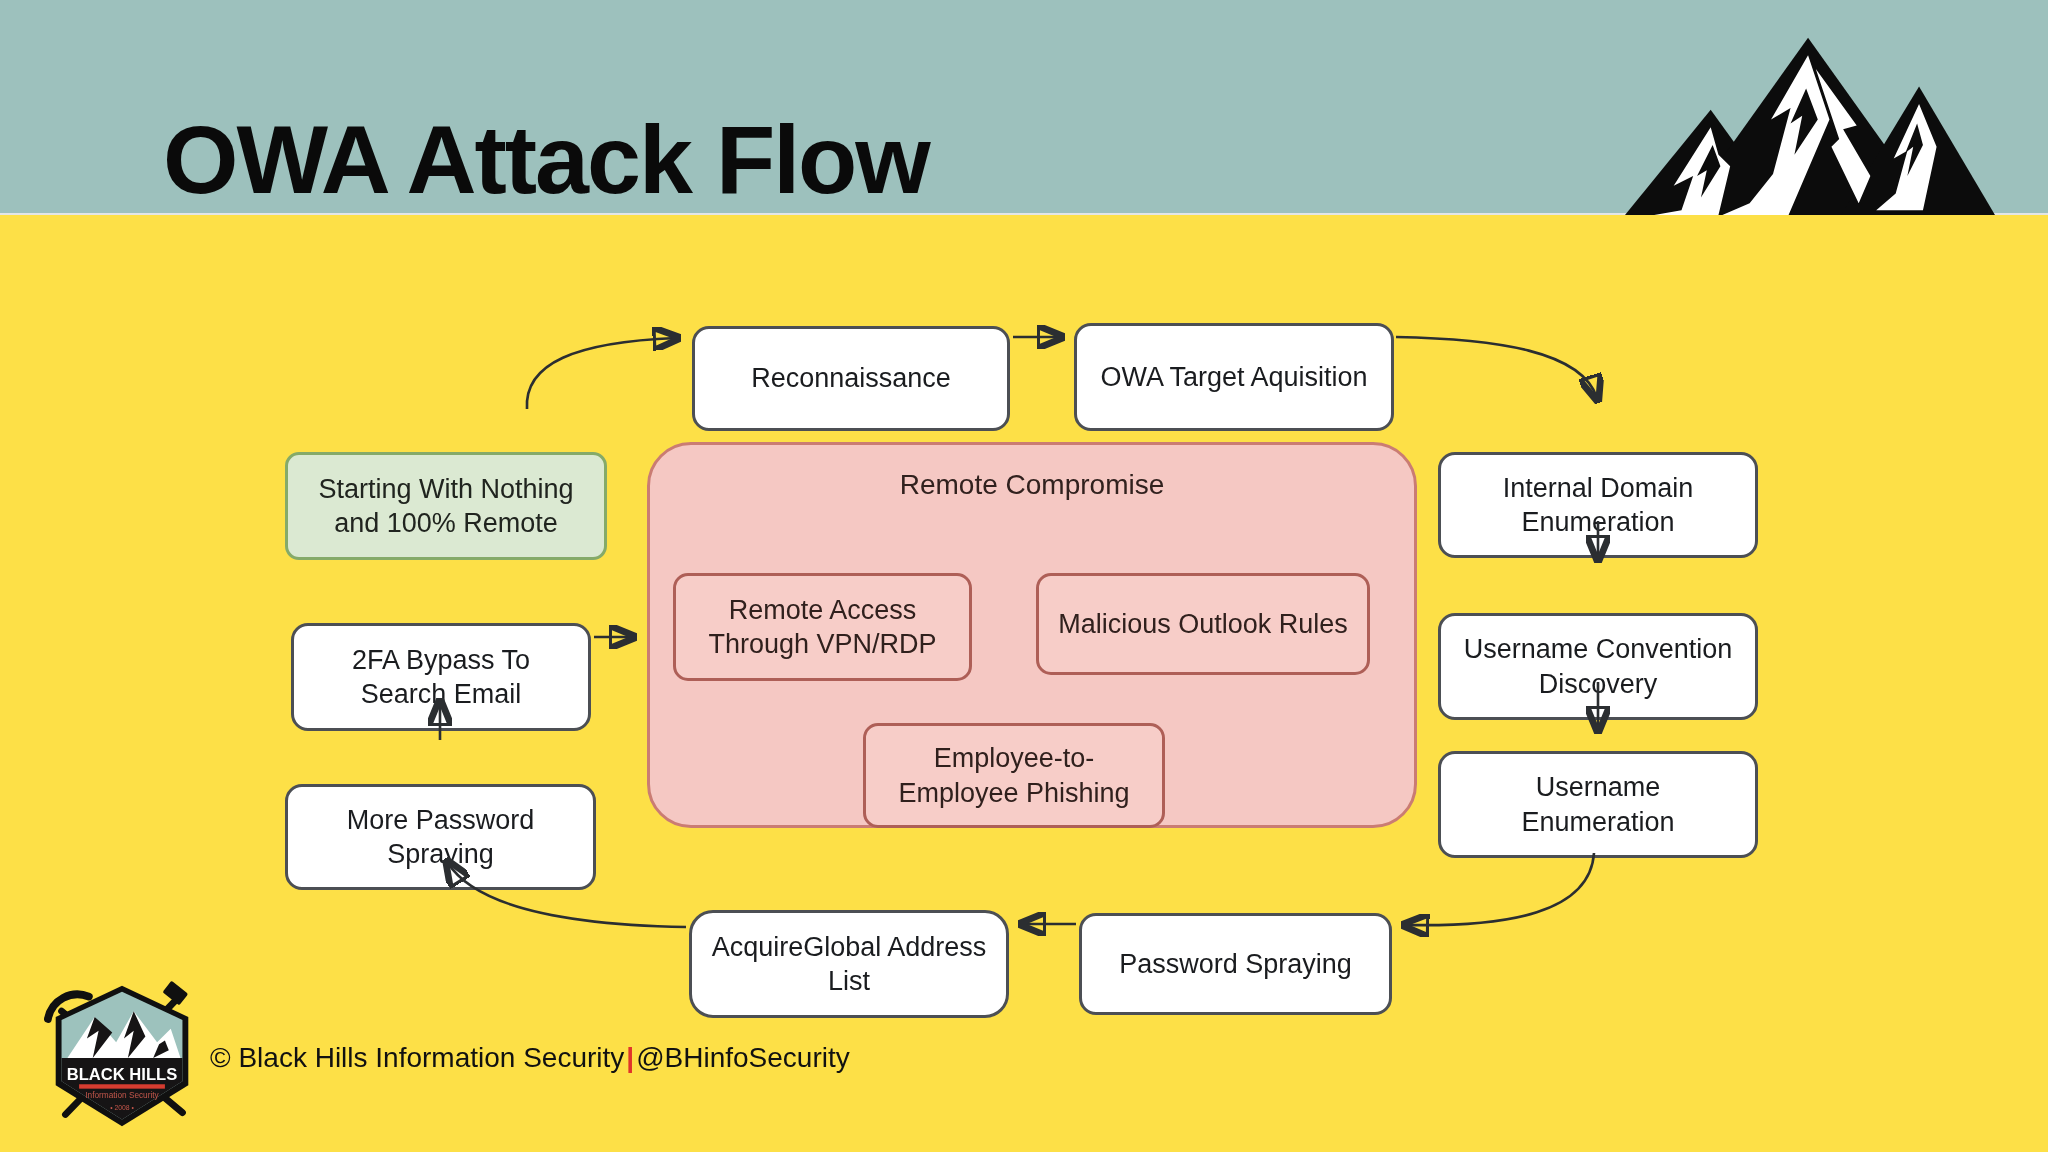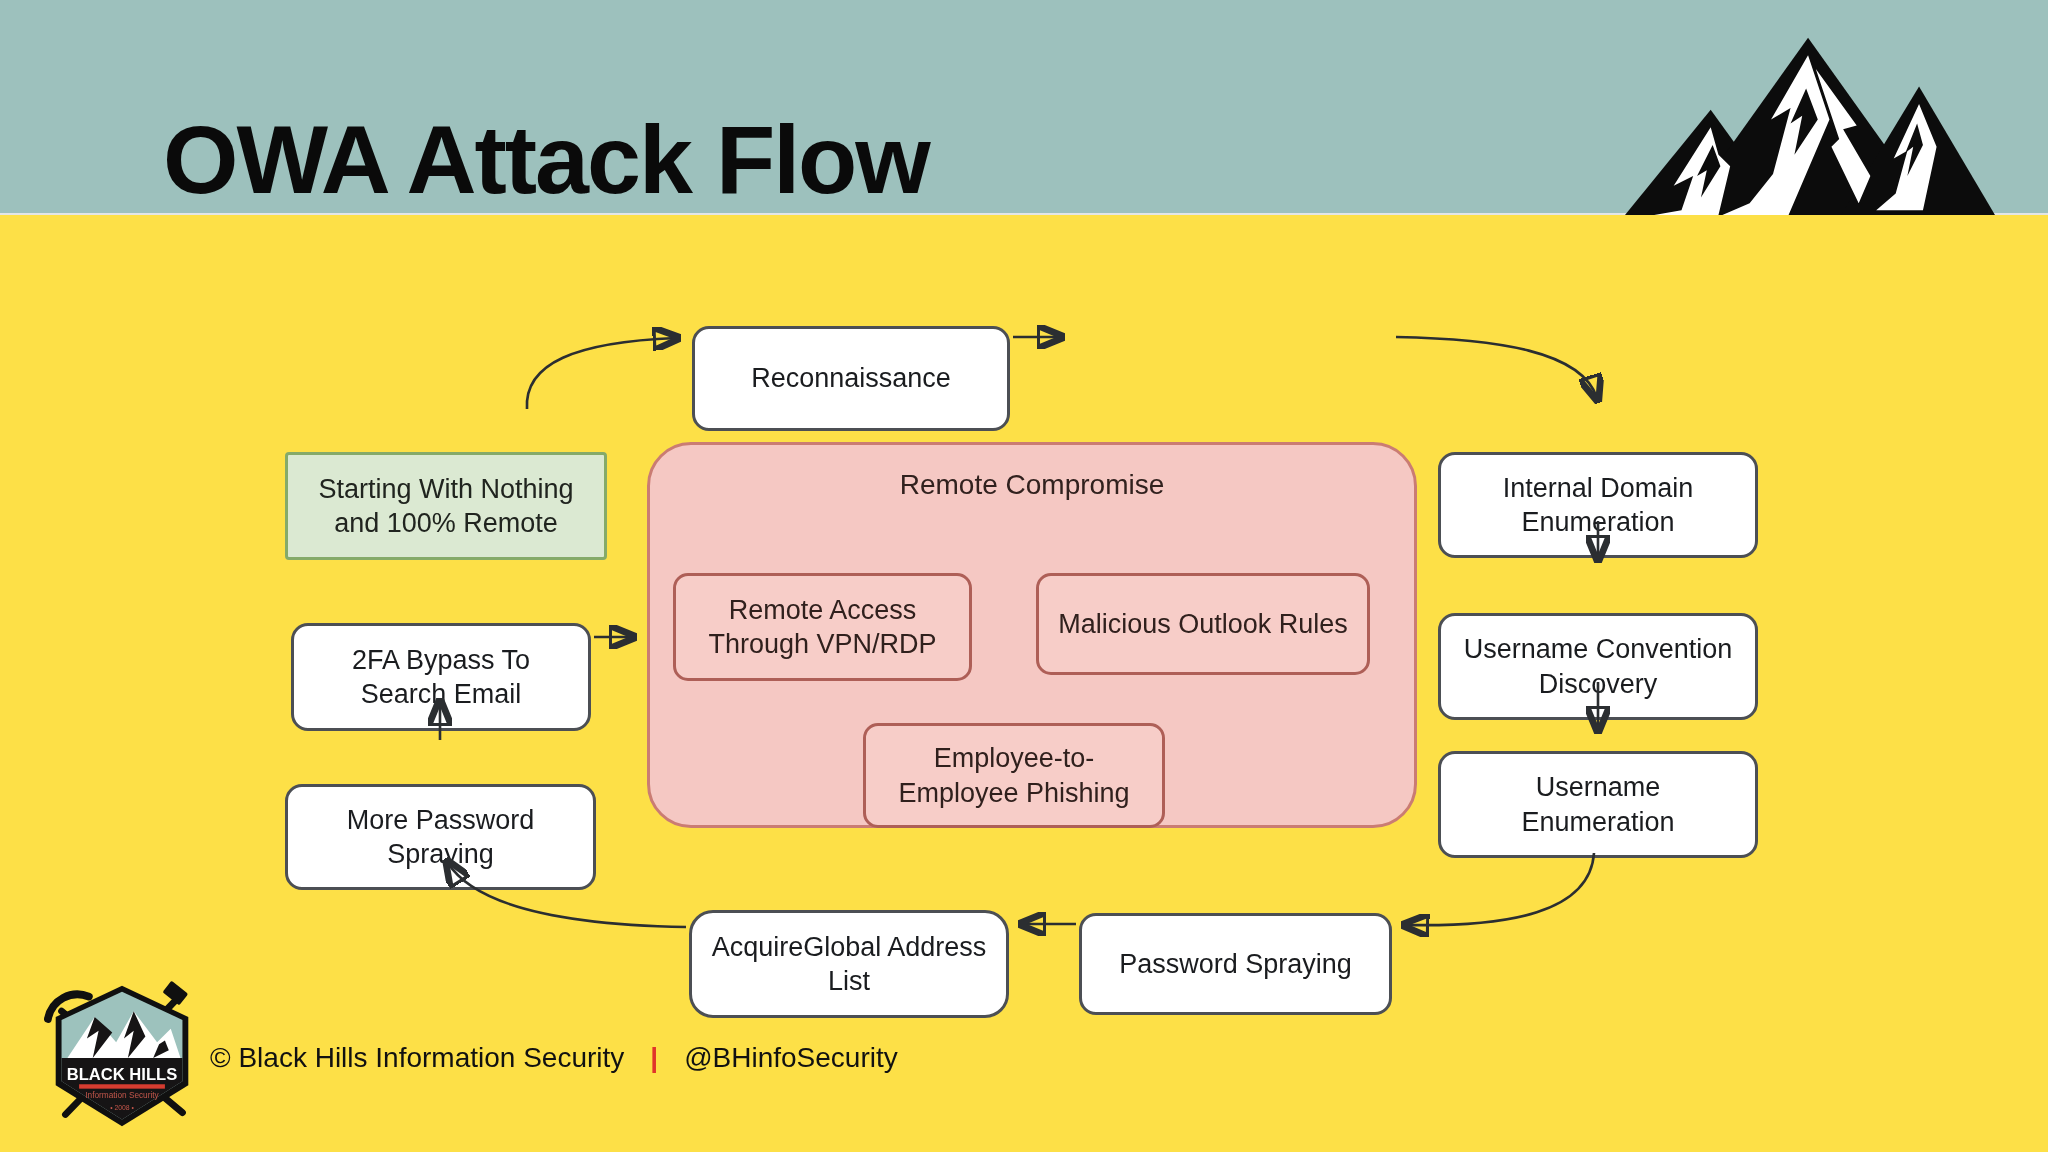--- a/index.html
+++ b/index.html
@@ -31,40 +31,40 @@
   }
   .mountain-logo{position:absolute;right:52px;top:30px;width:372px;height:185px;}
   .node{
     position:absolute;background:#ffffff;border:3px solid var(--box-border);
     border-radius:17px;display:flex;align-items:center;justify-content:center;
     text-align:center;font-size:27px;line-height:1.26;color:var(--text);
     white-space:pre-line;padding:4px 10px;margin-top:41px;
   }
   .node.green{
     background:var(--green-fill);border:3px solid var(--green-border);
-    border-radius:4px;color:#20241f;
+    border-radius:14px;color:#20241f;
   }
   .rc-container{
     position:absolute;left:647px;top:442px;width:770px;height:386px;
     background:var(--pink-fill);border:3px solid var(--pink-border);
     border-radius:44px;
   }
   .rc-title{
     position:absolute;left:0;top:24px;width:100%;text-align:center;
     font-size:28px;color:#31211e;
   }
   .node.pink{
     background:var(--pink-inner-fill);border:3px solid var(--pink-inner-border);
     border-radius:15px;color:#30201d;
   }
   .arrows{position:absolute;left:0;top:0;width:2048px;height:1152px;pointer-events:none;}
   .arrows path{stroke:var(--arrow);stroke-width:2.6;fill:none;}
   .footer-line{
     position:absolute;left:210px;top:1042px;font-size:28px;color:#111;
-    display:flex;gap:26px;align-items:baseline;
+    display:flex;gap:2px;align-items:baseline;
   }
   .footer-line .sep{color:var(--accent-red);font-weight:700;}
   .bhis-logo{position:absolute;left:44px;top:980px;width:156px;height:152px;}
 </style>
 </head>
 <body>
 
 <div class="slide">
 
   <div class="header">
@@ -87,20 +87,21 @@
         <polygon points="300,96 288,126 296,120 290,150 306,118"></polygon>
       </g>
     </svg>
   </div>
 
   <div class="node green" style="left:285px;top:411px;width:322px;height:108px;">Starting With Nothing
 and 100% Remote</div>
 
   <div class="node" style="left:692px;top:285px;width:318px;height:105px;">Reconnaissance</div>
 
+  <div class="node" style="left:1074px;top:282px;width:320px;height:108px;">OWA Target Aquisition</div>
 
   <div class="node" style="left:1438px;top:411px;width:320px;height:106px;">Internal Domain
 Enumeration</div>
 
   <div class="node" style="left:1438px;top:572px;width:320px;height:107px;">Username Convention
 Discovery</div>
 
   <div class="node" style="left:1438px;top:710px;width:320px;height:107px;">Username
 Enumeration</div>
 

